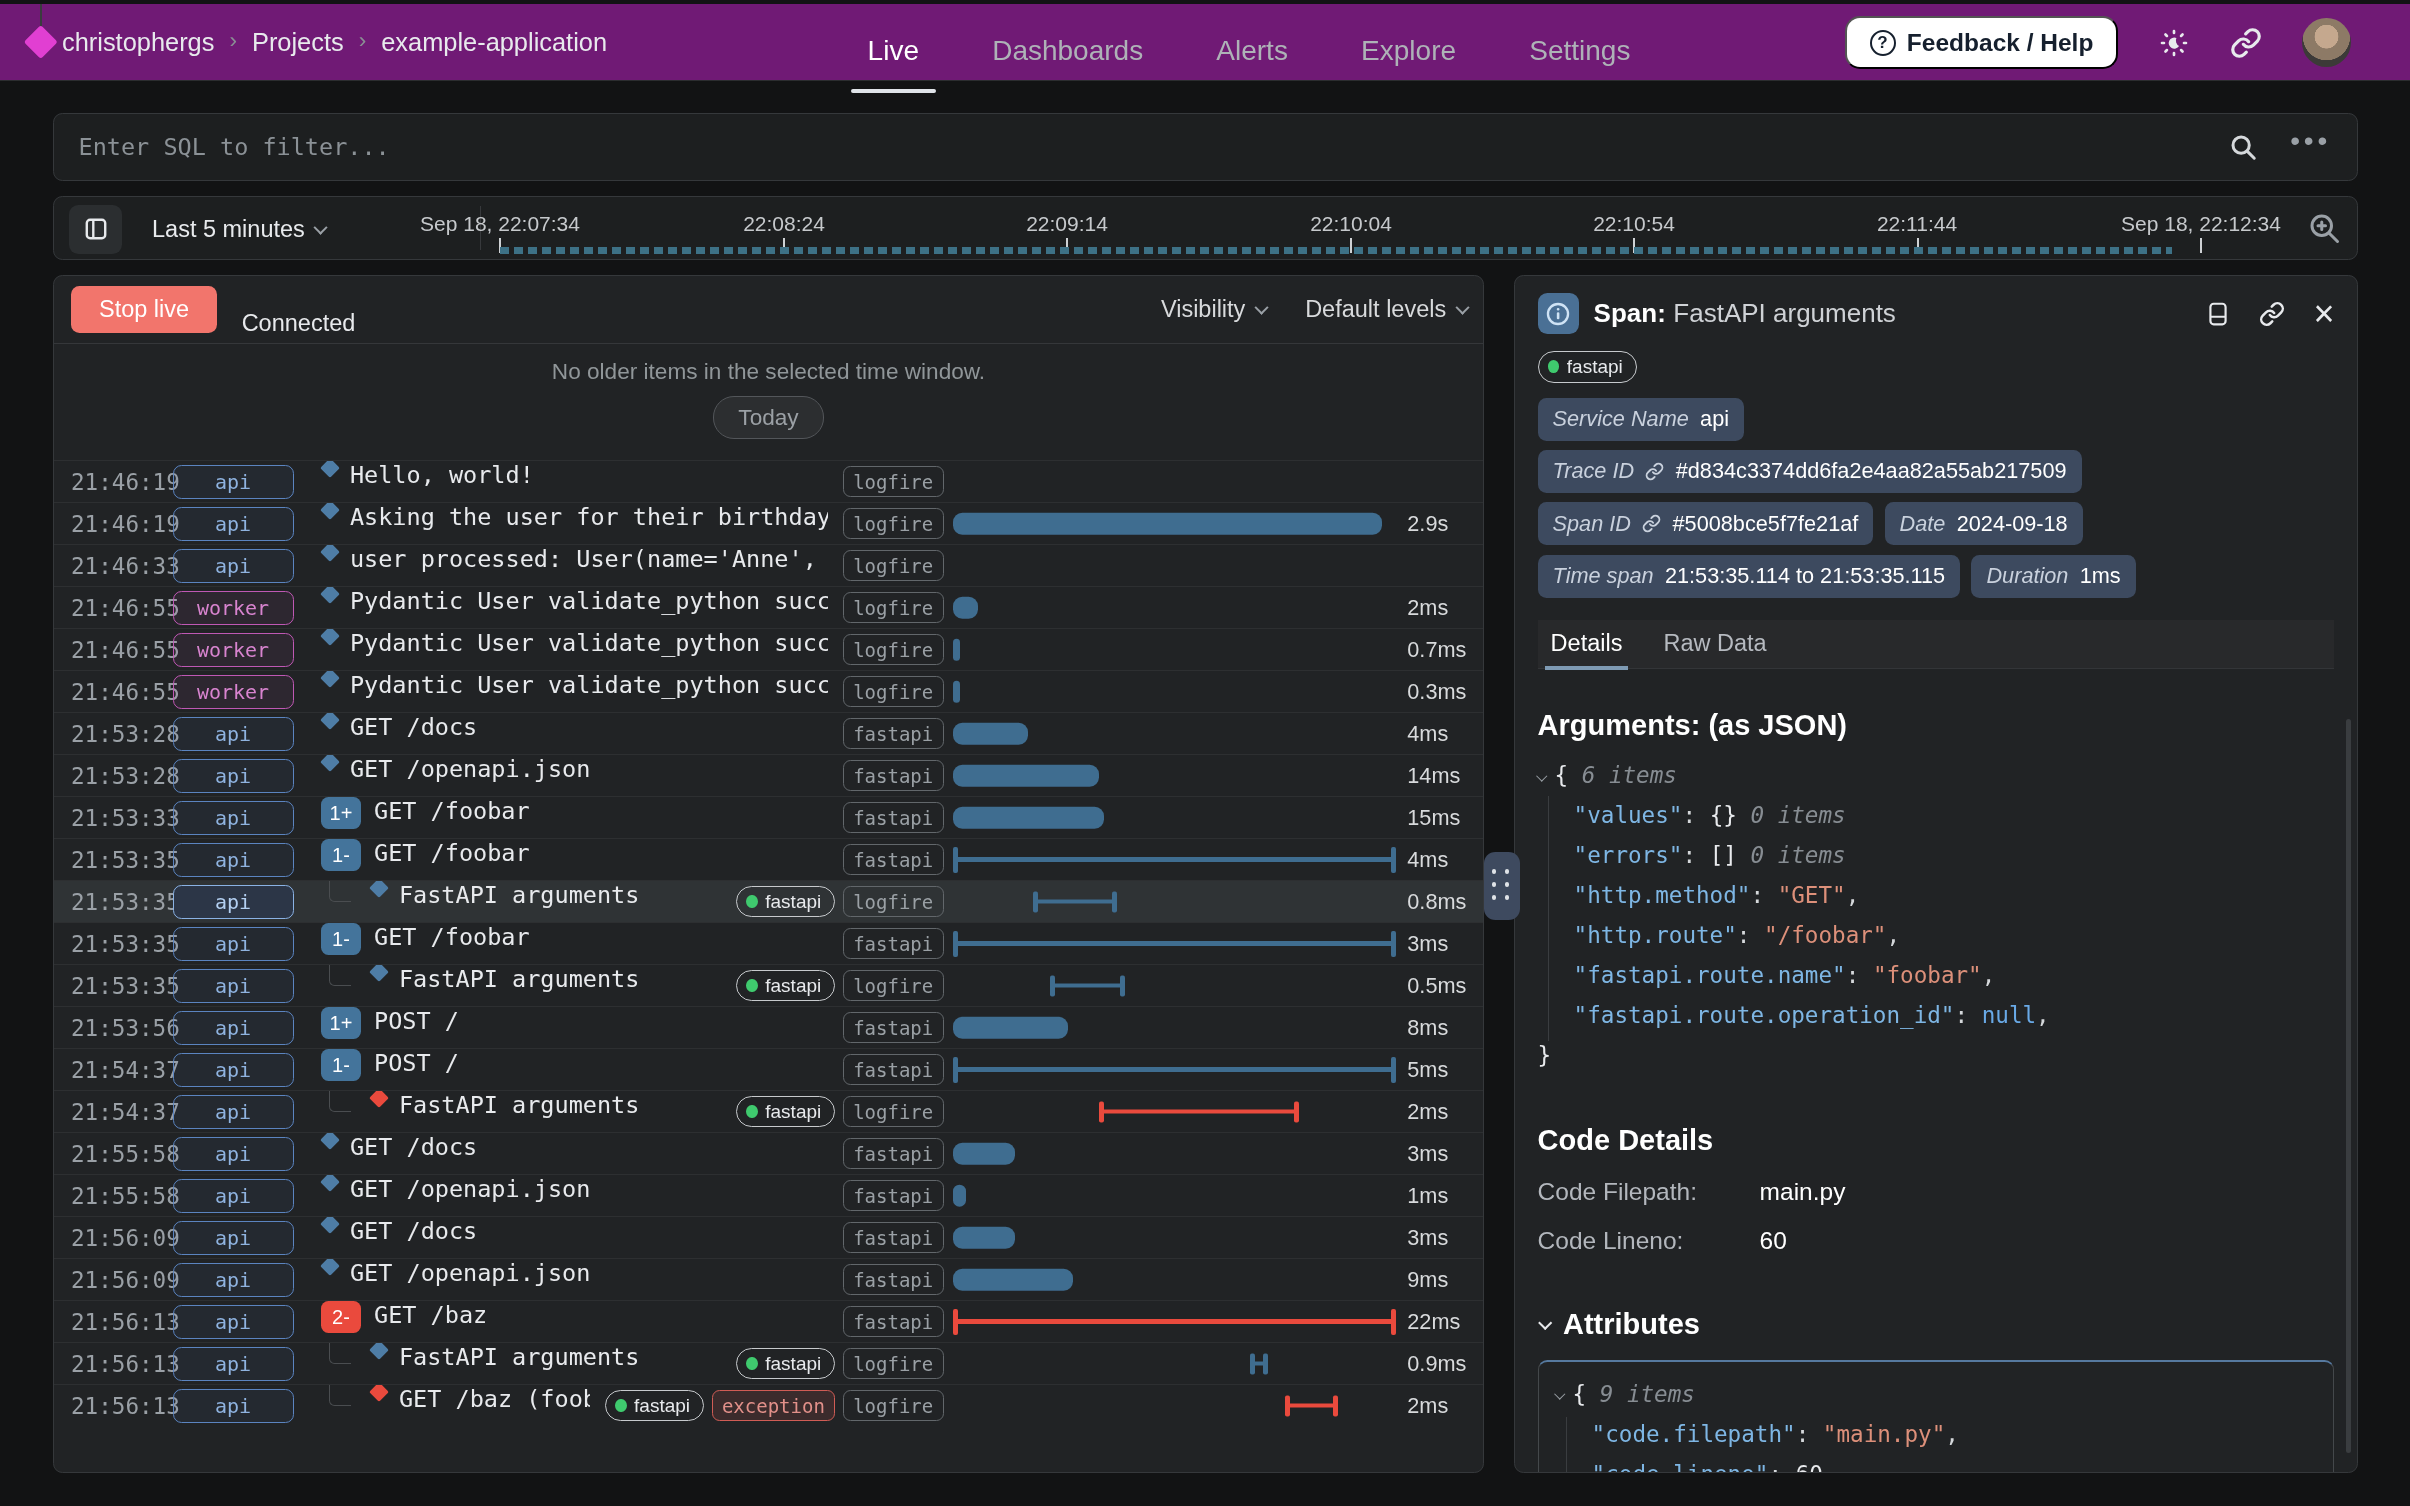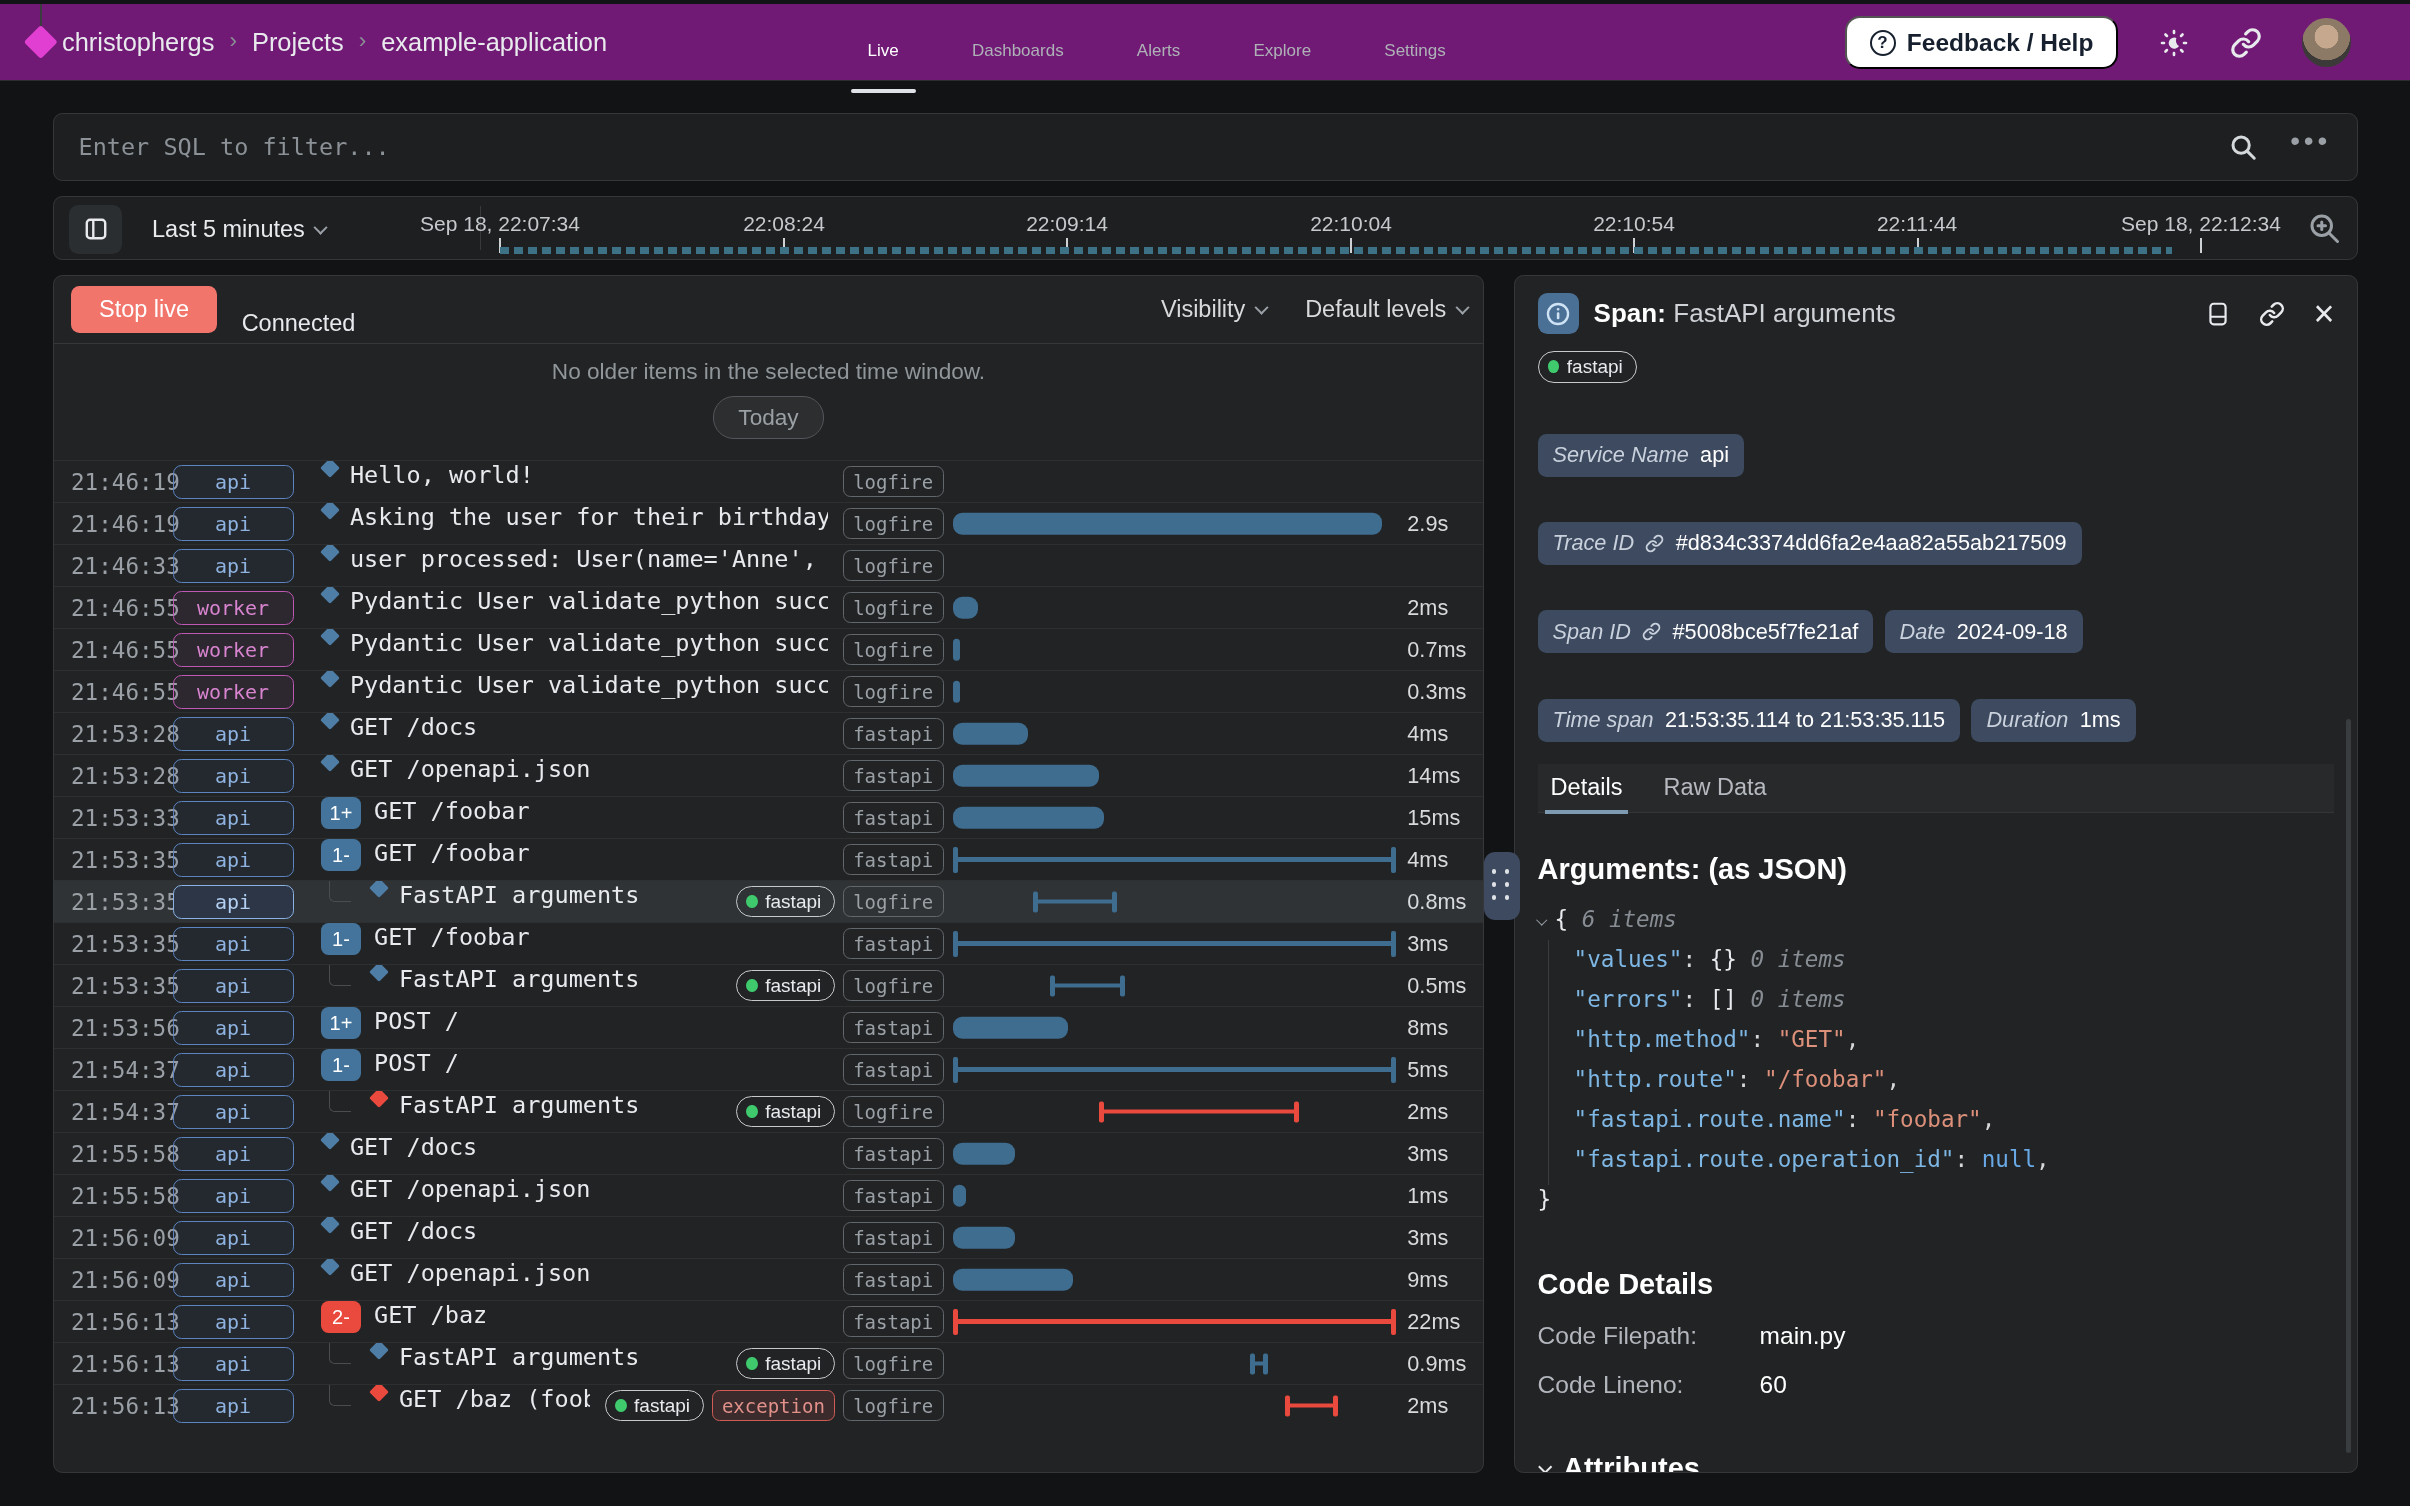--- a/index.html
+++ b/index.html
@@ -14,21 +14,21 @@
   .navbar { position:absolute; left:0; top:4px; width:2411px; height:77px; background:#701a75;
     border-bottom:0.9px solid #2b2d2f; }
   .brand-line { position:absolute; left:40px; top:0; width:1.9px; height:24.5px; background:#3a3c3e; }
   .brand-diamond { position:absolute; left:29px; top:26px; width:23.5px; height:23.5px;
     background:#e13fd2; transform:rotate(45deg); border-radius:2.8px; }
   .breadcrumb { position:absolute; left:62px; top:0; height:77px; display:flex; align-items:center;
     gap:15px; font-size:25.4px; }
   .breadcrumb .sep { color:#8a8f94; font-size:22.6px; transform:translateY(-1.9px); }
   .breadcrumb span[data-bind] { cursor:pointer; }
   .nav-tabs { position:absolute; left:862px; top:0; height:77px; display:flex; gap:62px; }
-  .nav-tab { height:94px; display:flex; align-items:center; font-size:17px; color:#aeb2b7;
+  .nav-tab { height:94px; display:flex; align-items:center; font-size:28px; color:#aeb2b7;
     position:relative; padding:0 5.6px; cursor:pointer; }
   .nav-tab.active { color:#ffffff; }
   .nav-tab.active::after { content:""; position:absolute; left:-11.3px; right:-11.3px; bottom:4.7px;
     height:4.7px; background:#dfe3e8; border-radius:1.9px; }
   .nav-right { position:absolute; right:60px; top:0; height:77px; display:flex; align-items:center; gap:40px; }
   .feedback-btn { height:53px; background:#ffffff; color:#16202e; border-radius:15px;
     display:flex; align-items:center; gap:11.3px; padding:0 22.6px; font-size:24.5px; font-weight:700; }
   .q-icon { width:26px; height:26px; border:2.4px solid #16202e; border-radius:50%;
     display:flex; align-items:center; justify-content:center; font-size:17px; font-weight:700; }
   .icon-btn { color:#e8eaed; display:flex; align-items:center; }
@@ -141,21 +141,21 @@
   .info-icon { width:41px; height:41px; border-radius:9.4px; background:#4a7095;
     display:flex; align-items:center; justify-content:center; flex:none; }
   .dp-title { font-size:26px; color:#cfd2d6;text-align:right; }
   .dp-title b { color:#ffffff; margin-right:7.5px; }
   .dp-icons { margin-left:auto; display:flex; align-items:center; gap:28px; color:#e8eaed; }
   .dp-close { font-size:36px; line-height:1; color:#e8eaed; cursor:pointer; }
   .dp-pill-row { margin-top:17px; }
   .chips { margin-top:15px; display:flex; flex-direction:column; gap:9.4px; }
   .chip-row { display:flex; gap:11.3px; }
   .chip { background:#3d4a5f; border-radius:8.5px; padding:8.5px 15px; font-size:21.7px;
-    display:flex; align-items:center; gap:11.3px; color:#ffffff;margin-top:36px; }
+    display:flex; align-items:center; gap:11.3px; color:#ffffff; }
   .chip .lbl { font-style:italic; color:#c9d1dd; }
   .chip svg { color:#c9d1dd; }
   .dp-tabs { margin-top:22.6px; height:49px; background:#28292b; display:flex; align-items:flex-end;
     gap:41px; padding:0 13px; border-bottom:0.9px solid #333538; }
   .dp-tab { font-size:23.5px; color:#b6bac0; padding-bottom:11.3px; position:relative; cursor:pointer; }
   .dp-tab.active { color:#ffffff; }
   .dp-tab.active::after { content:""; position:absolute; left:-5.6px; right:-5.6px; bottom:-1.9px;
     height:3.8px; background:#7e9ab3; }
   .dp-h2 { font-size:29px; font-weight:700; color:#ffffff; }
   .args-h { margin-top:40px; }

